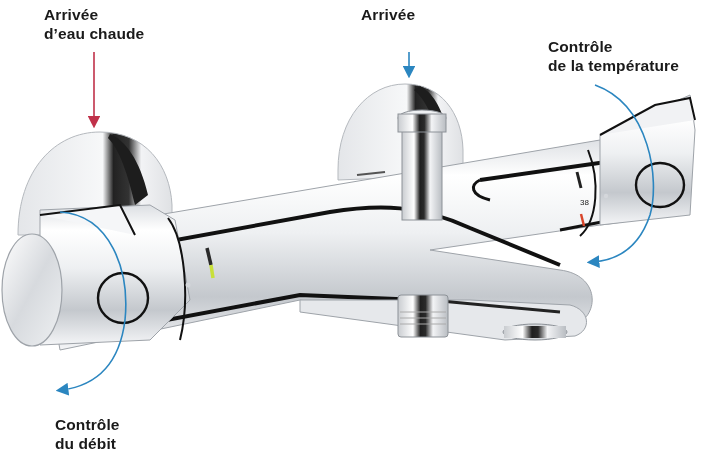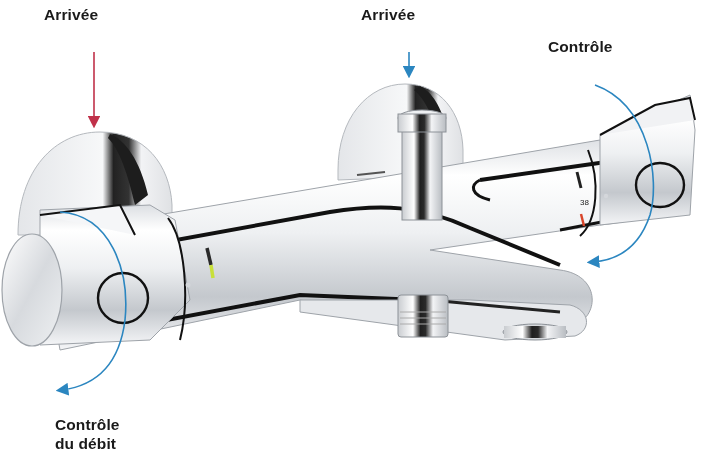--- a/index.html
+++ b/index.html
@@ -136,28 +136,30 @@
       <path d="M60,212 C110,215 130,270 125,320 C120,360 100,385 62,390" fill="none" stroke="#2b86c0" stroke-width="1.6" marker-end="url(#arrBlue)"></path>
     </g>
 
     <g>
       <path d="M595,85 C650,105 660,180 650,215 C640,245 620,260 593,262" fill="none" stroke="#2b86c0" stroke-width="1.6" marker-end="url(#arrBlue)"></path>
     </g>
   </svg>
 
   <div class="label" id="lbl-hot">
     <span>Arrivée</span>
+    <span>d’eau chaude</span>
   </div>
 
   <div class="label" id="lbl-cold">
     <span>Arrivée</span>
   </div>
 
   <div class="label" id="lbl-temp">
     <span>Contrôle</span>
+    <span>de la température</span>
   </div>
 
   <div class="label" id="lbl-flow">
     <span>Contrôle</span>
     <span>du débit</span>
   </div>
 
 </div>
 
 </body></html>

